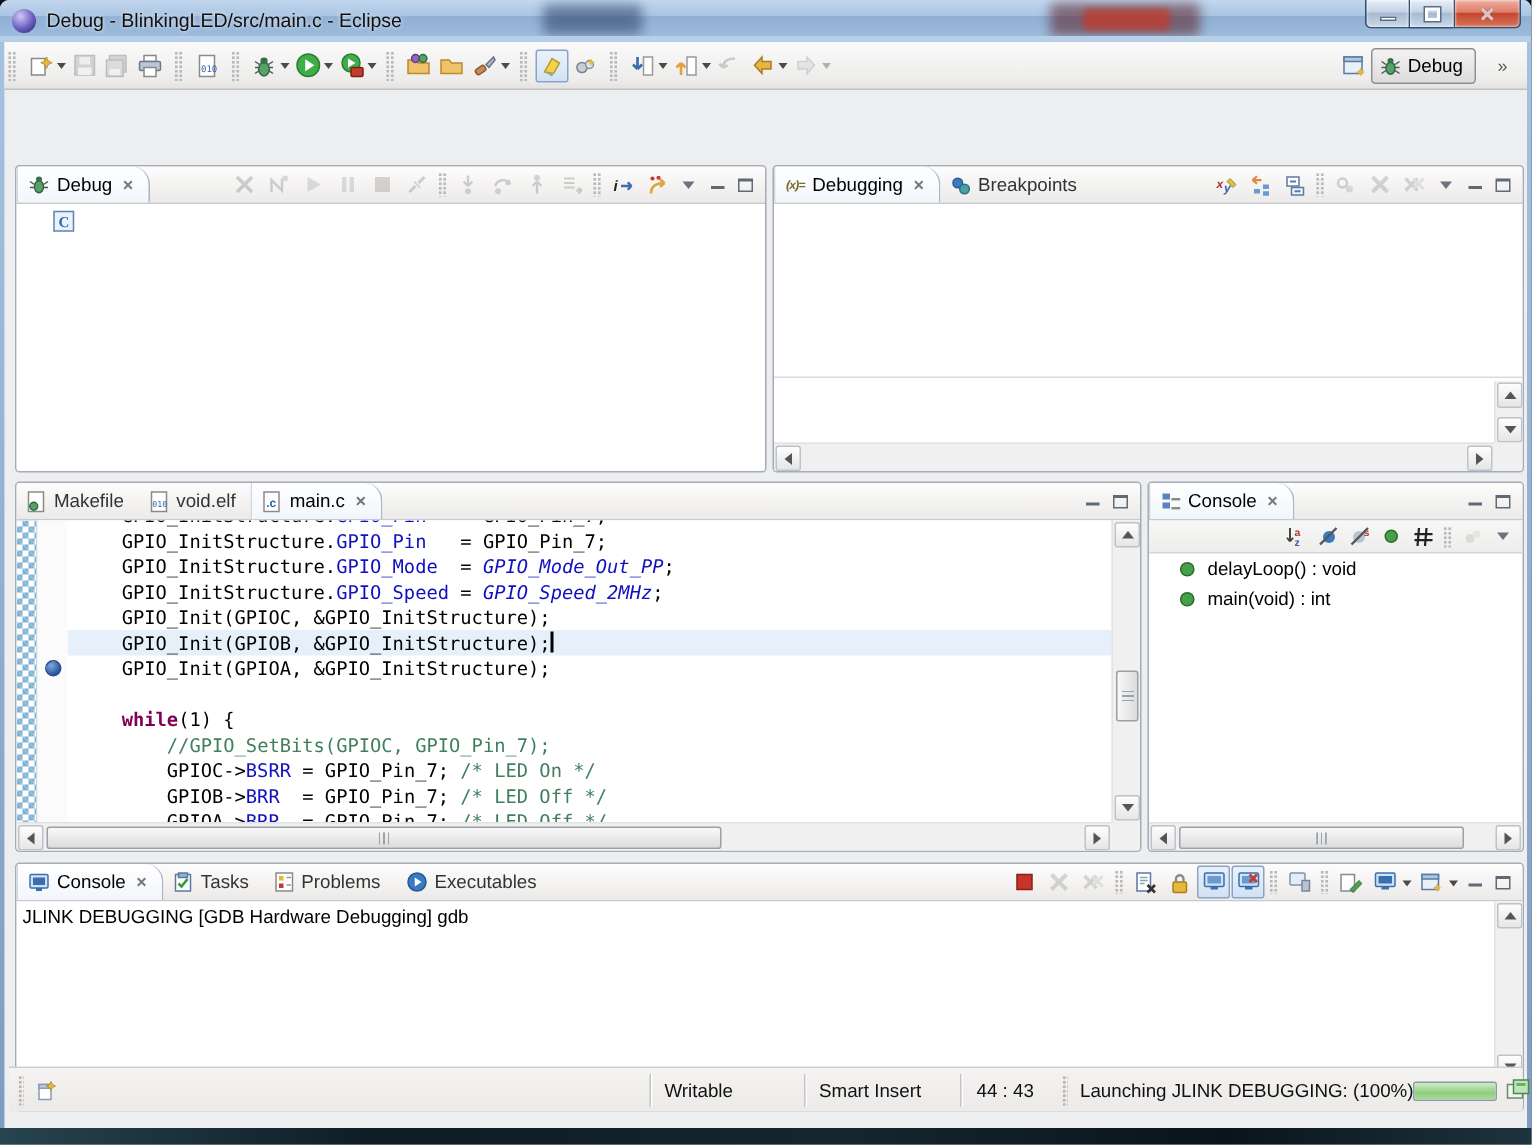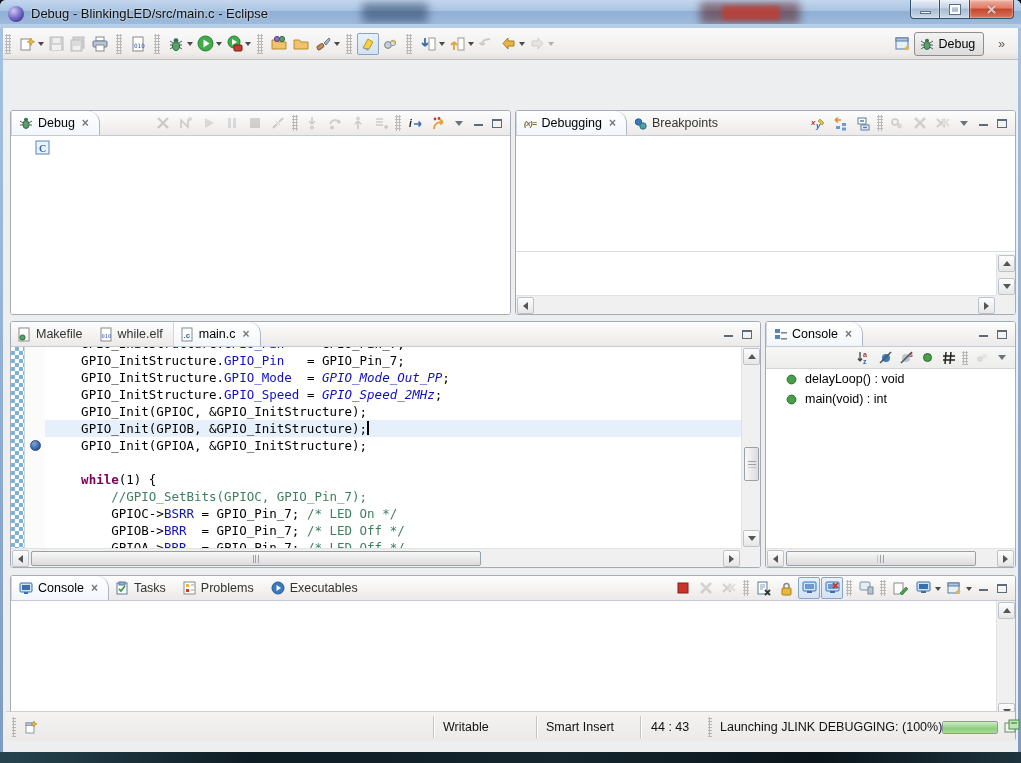--- a/index.html
+++ b/index.html
@@ -572,21 +572,21 @@
                 <rect x="1" y="1" width="10" height="13" fill="#fff" stroke="#8a8a8a"></rect>
                 <circle cx="4.5" cy="10.5" r="2.6" fill="#58a06a" stroke="#2f6a42"></circle>
               </svg>
             <span>Makefile</span>
           </div>
           <div class="vtab">
             <svg width="13" height="15">
                 <rect x="1" y="1" width="10" height="13" fill="#fff" stroke="#8a8a8a"></rect>
                 <text x="1.5" y="11" font-size="5.5" font-family="monospace" fill="#3a5fae">010</text>
               </svg>
-            <span>while.elf</span>
+            <span>void.elf</span>
           </div>
           <div class="vtab active">
             <svg width="13" height="15">
                 <rect x="1" y="1" width="10" height="13" fill="#fff" stroke="#8a8a8a"></rect>
                 <text x="2.5" y="11" font-size="8" font-weight="bold" fill="#2a6aa8">.c</text>
               </svg>
             <span>main.c</span>
             <span class="closex">×</span>
           </div>
           <div class="ptools">
@@ -837,20 +837,21 @@
               <span class="dd"></span>
             <span class="mini-btn">
                 <span class="g-min"></span>
               </span>
             <span class="mini-btn">
                 <span class="g-max"></span>
               </span>
           </div>
         </div>
         <div class="pbody">
+          <div class="console-text">JLINK DEBUGGING [GDB Hardware Debugging] gdb</div>
           <div class="sbv" style="right:0; top:0; bottom:19px;">
             <span class="sbtn" style="top:0;">
                 <span class="tri up"></span>
               </span>
             <span class="sbtn" style="bottom:0;">
                 <span class="tri down"></span>
               </span>
           </div>
           <div class="sbh" style="left:0; right:19px; bottom:0;">
             <span class="sbtn" style="left:0;">

